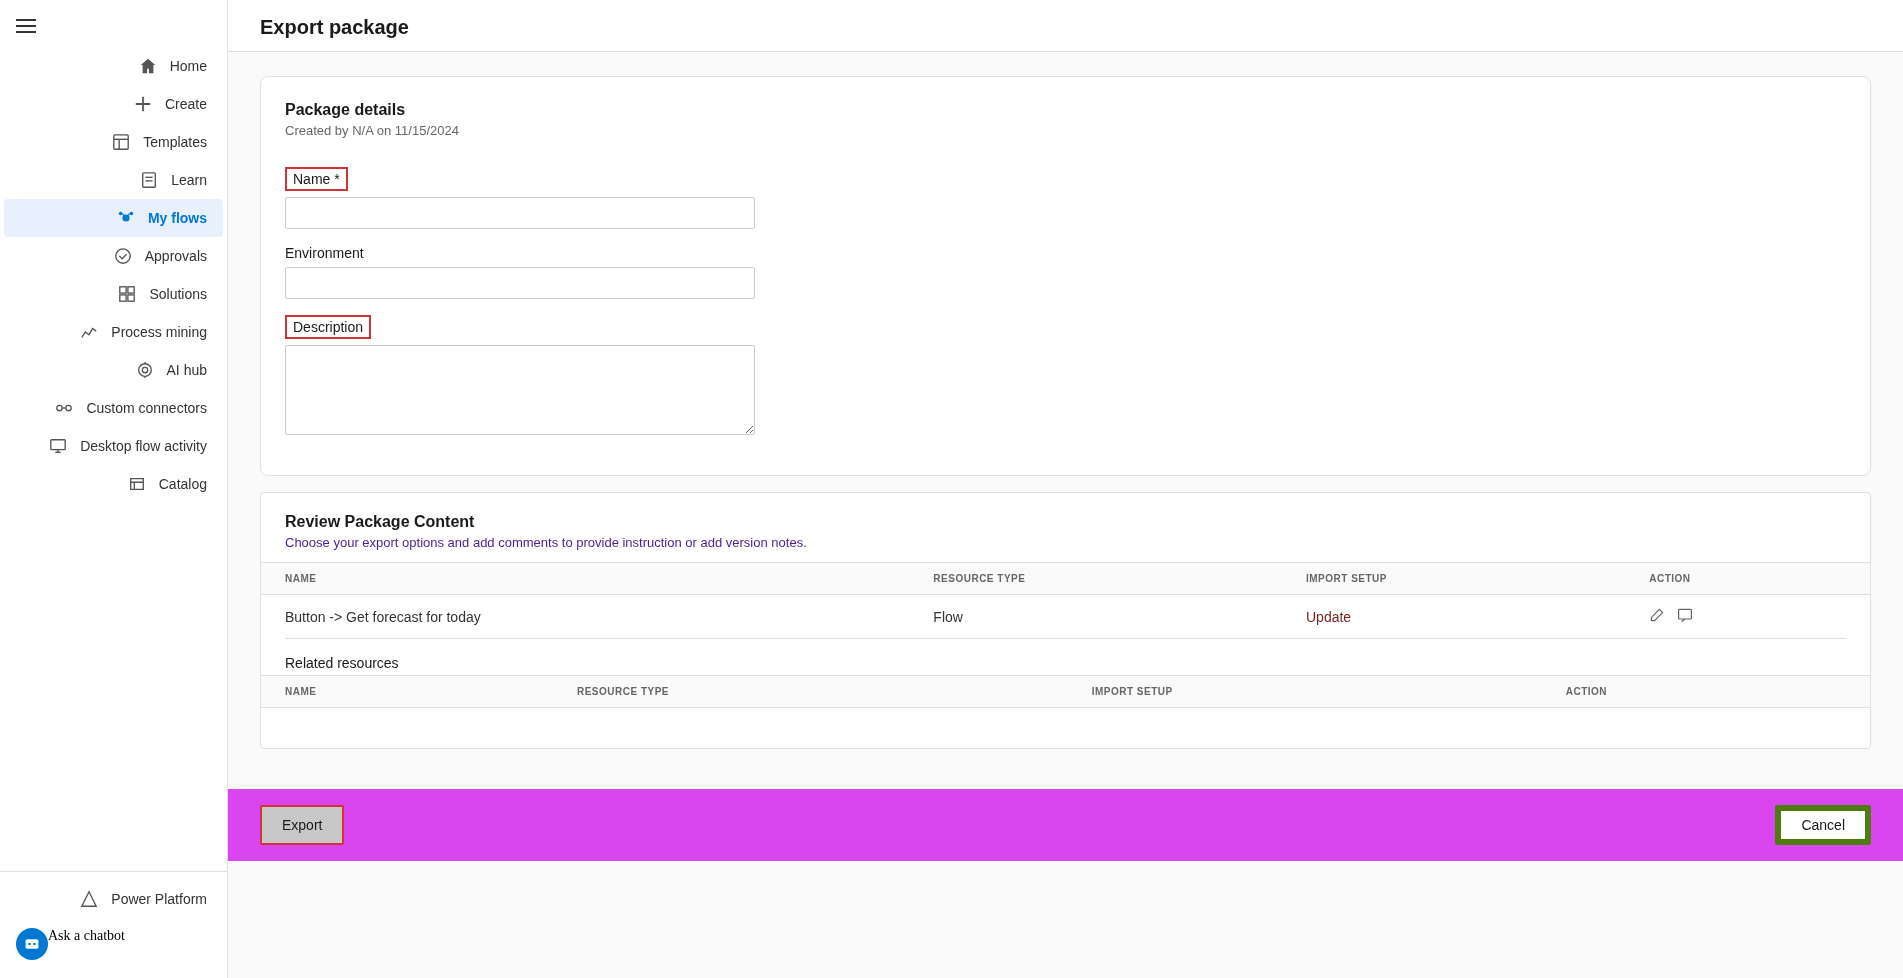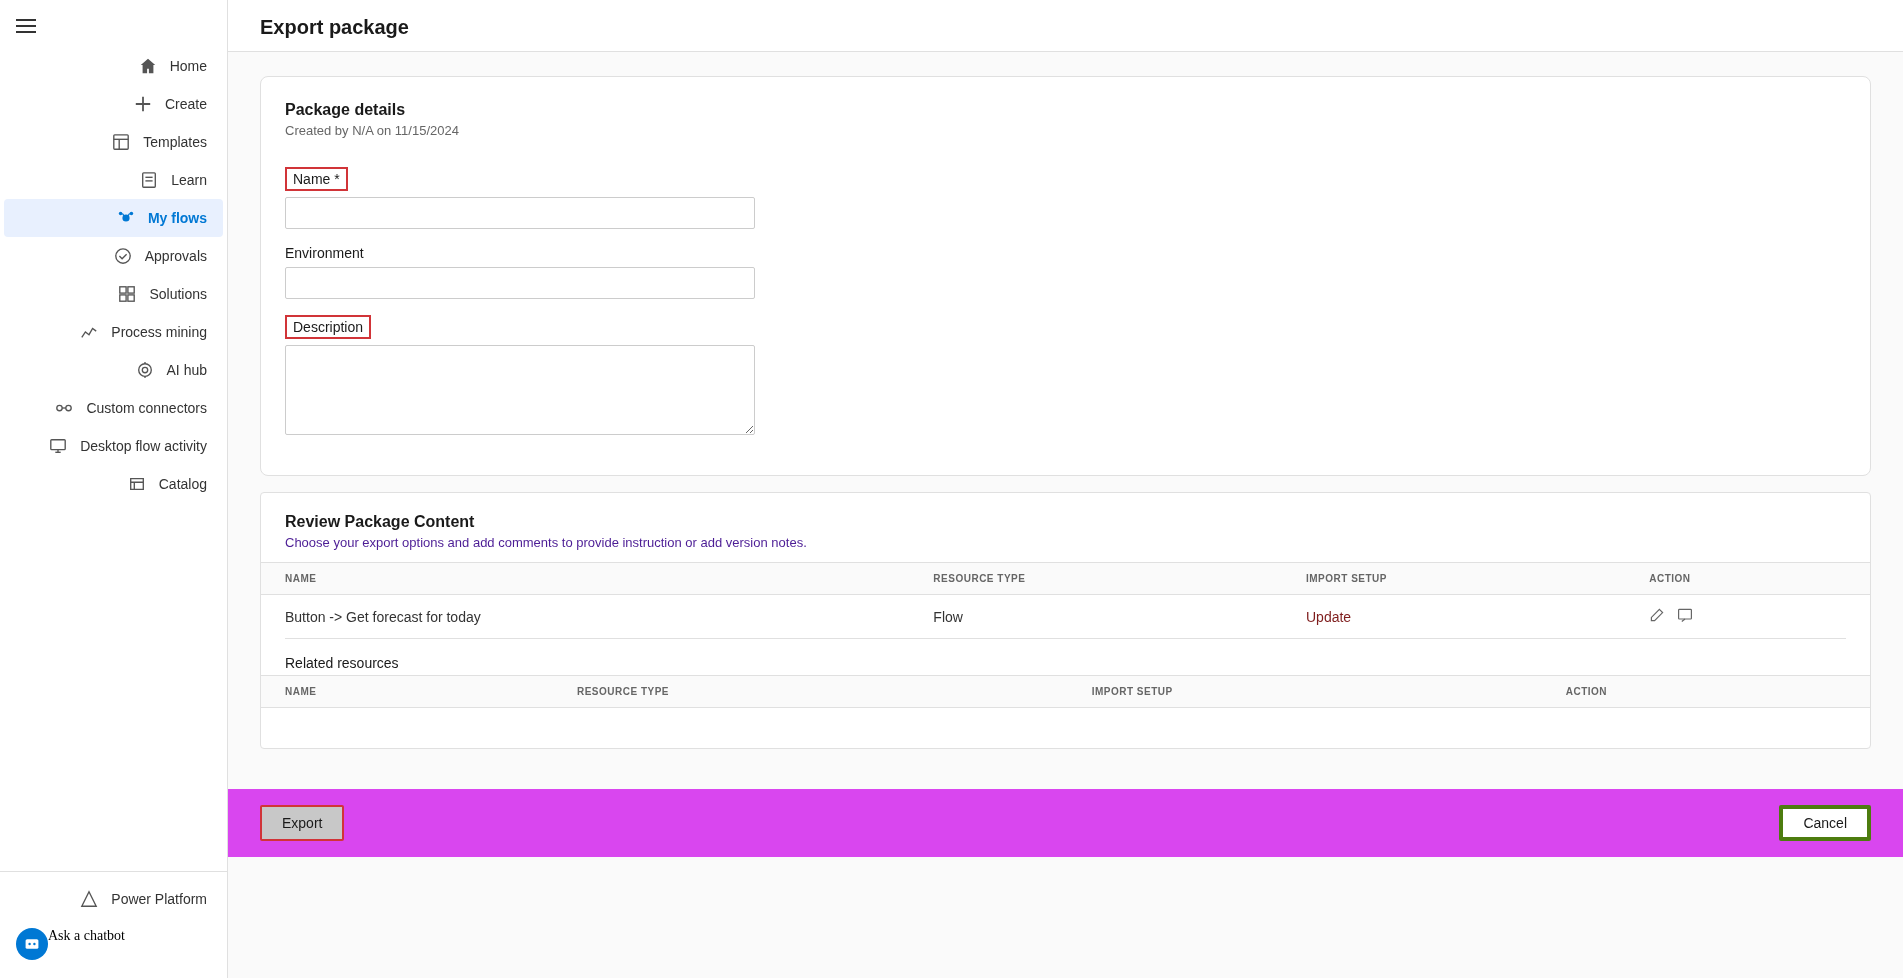--- a/index.html
+++ b/index.html
@@ -204,21 +204,21 @@
       border: 2px solid #d13438;
       color: #1a1a1a;
       padding: 6px 20px;
       font-size: 14px;
       cursor: pointer;
       border-radius: 2px;
       font-weight: 500;
     }
     .btn-cancel {
       background: #fff;
-      border: 4px solid #4d7c0f;
+      border: 6px solid #4d7c0f;
       color: #1a1a1a;
       padding: 6px 20px;
       font-size: 14px;
       cursor: pointer;
       border-radius: 2px;
     }
 
     
     .section-divider { height: 1px; background: #e0e0e0; margin: 0 24px; }
   </style>

